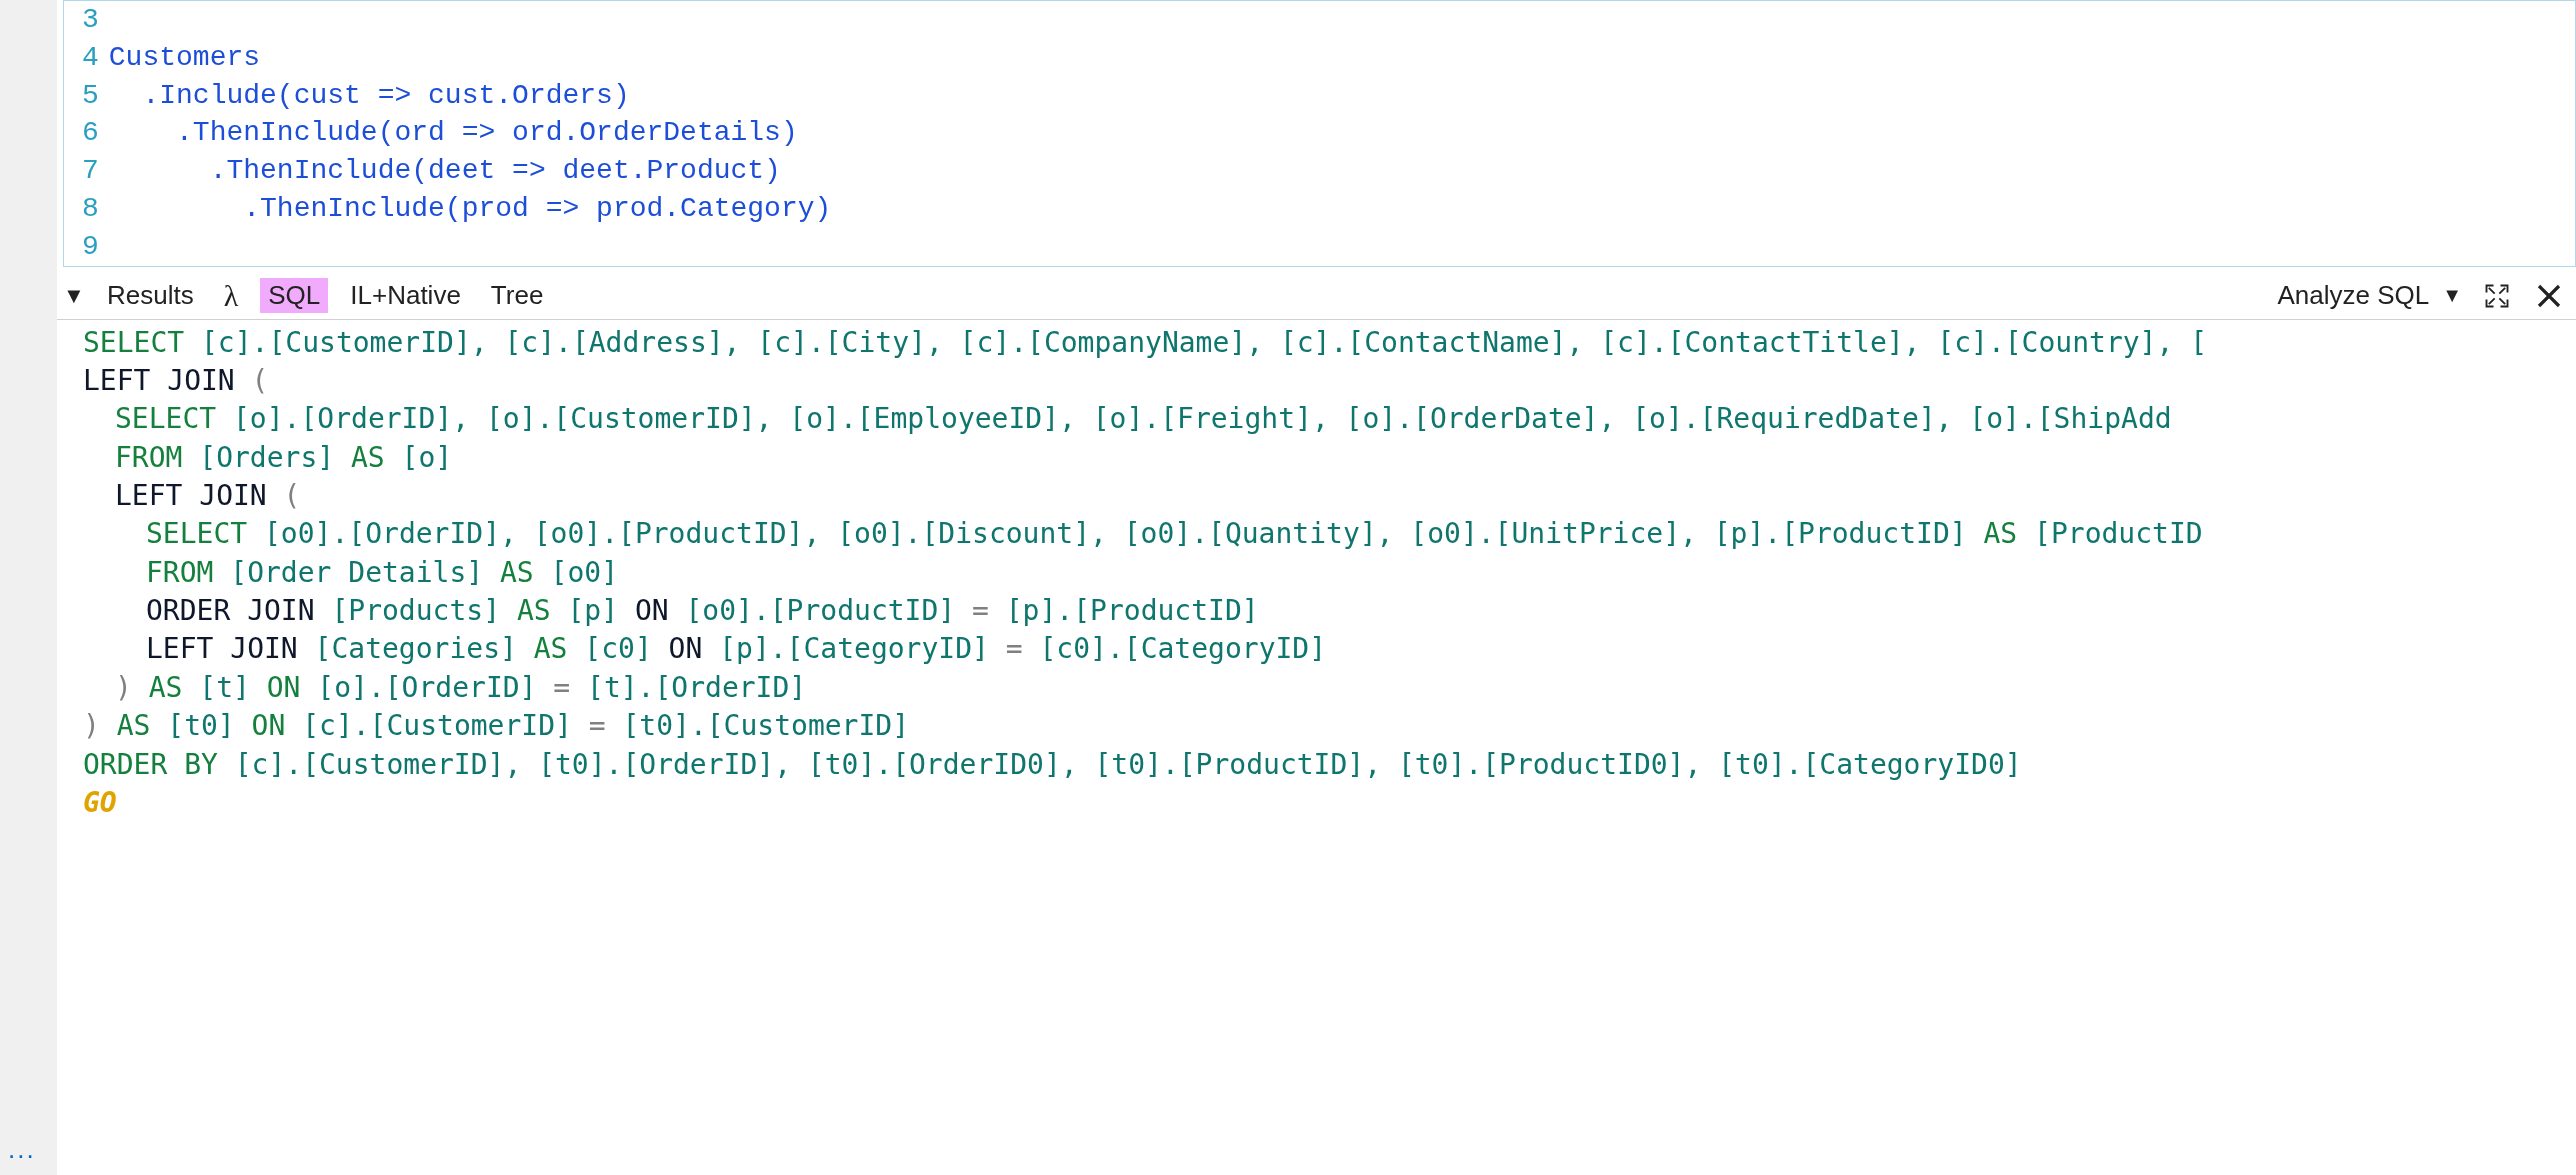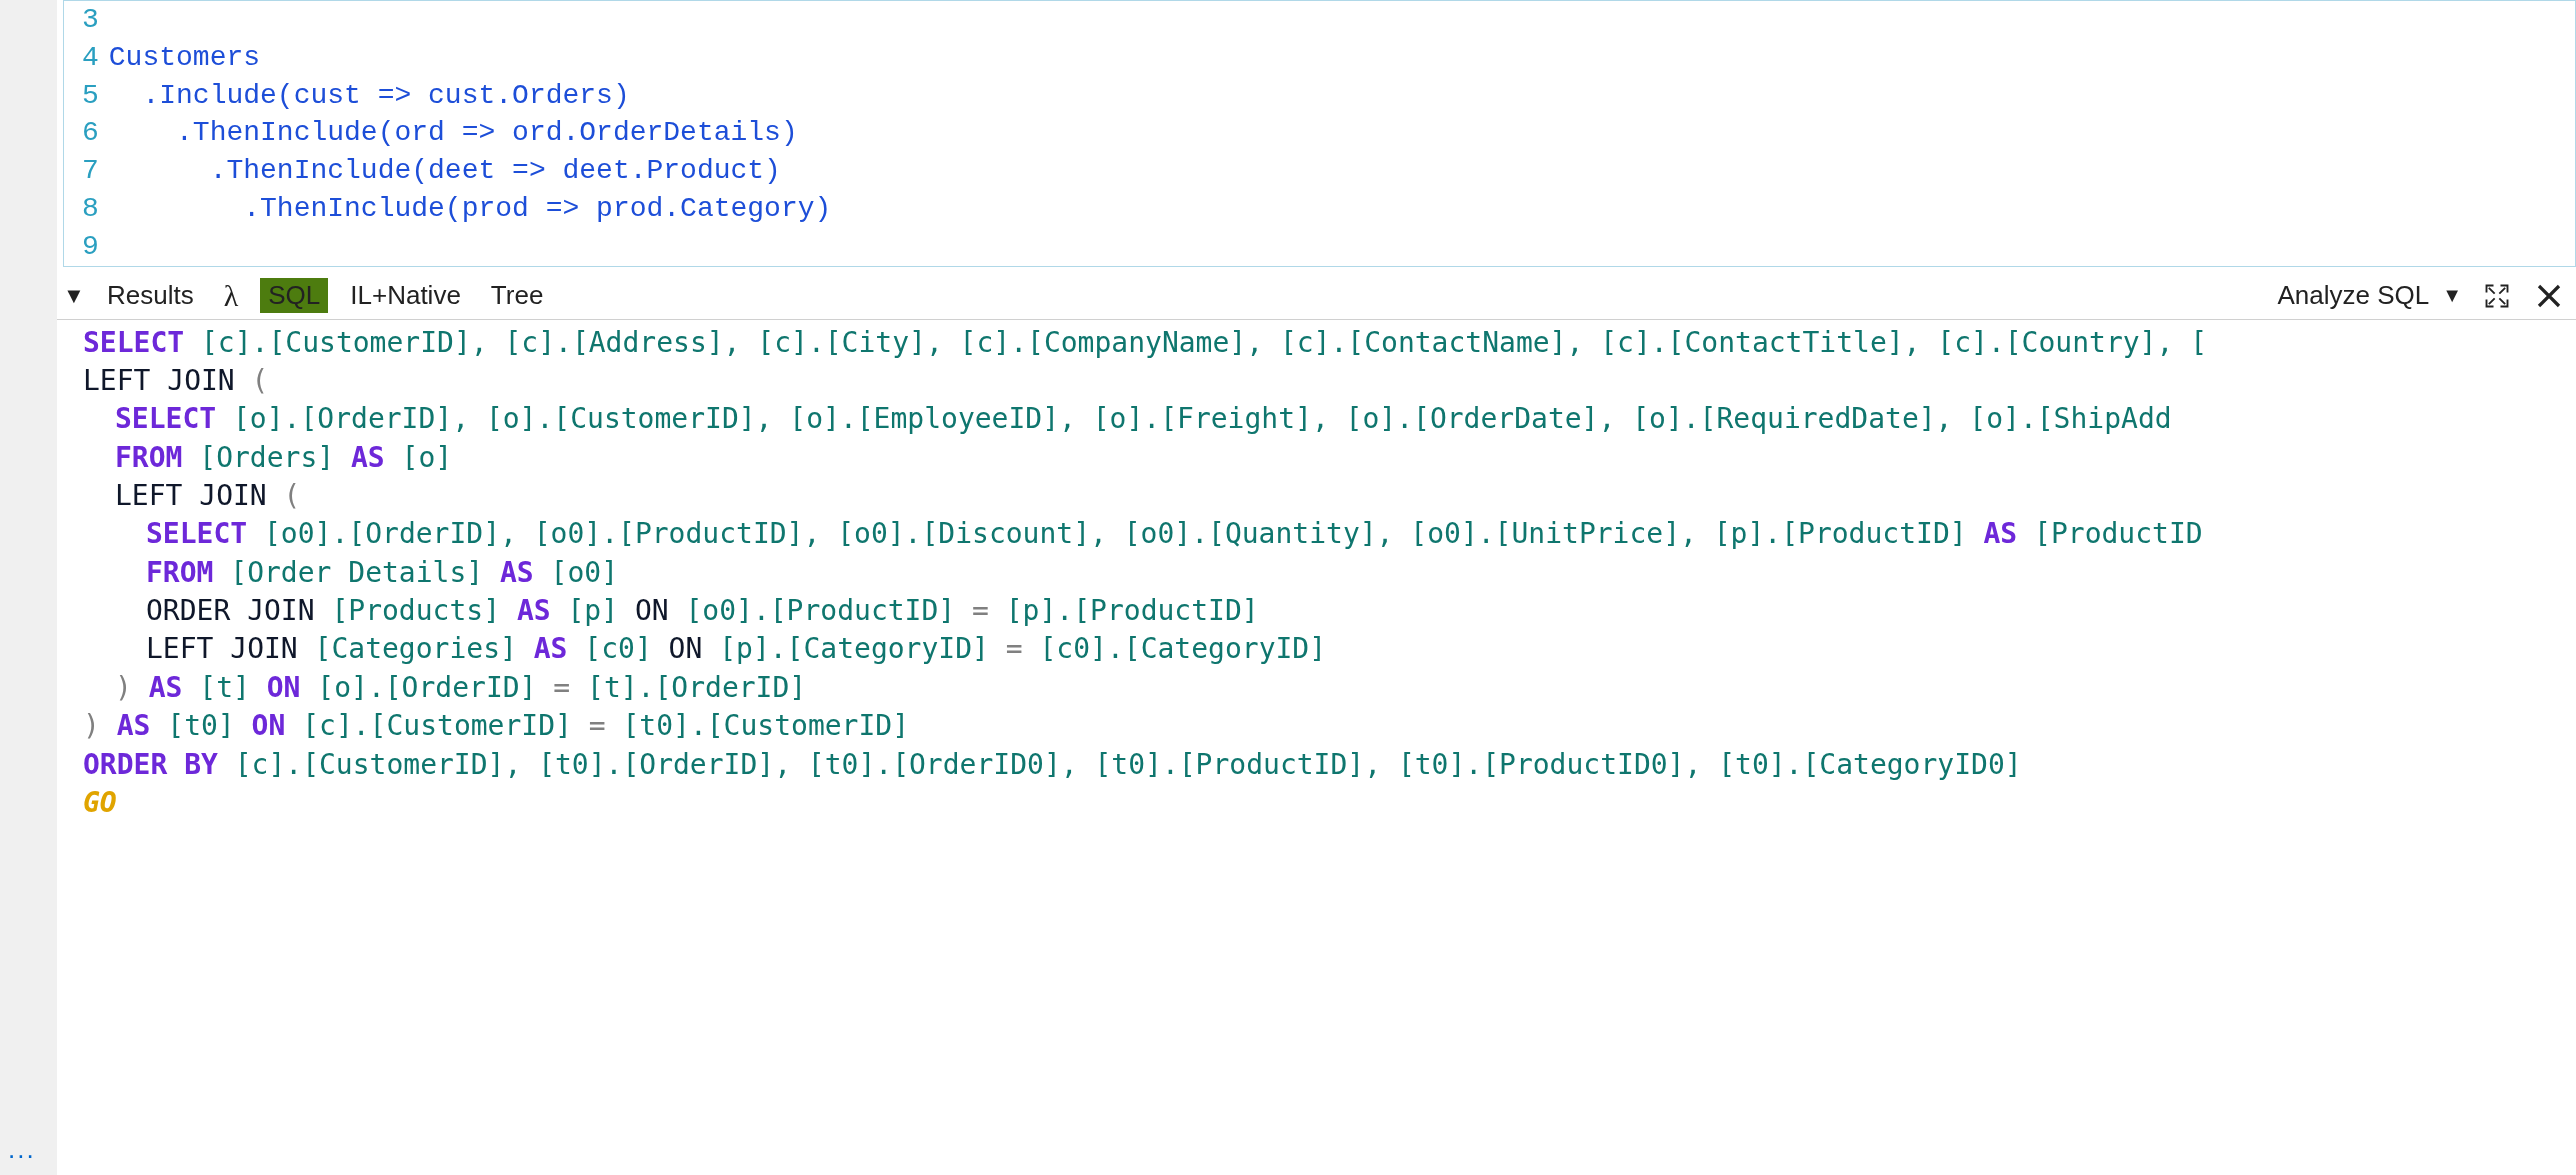--- a/index.html
+++ b/index.html
@@ -73,21 +73,21 @@
     font-size: 22px;
     width: 22px;
     text-align: center;
   }
   .tab-item {
     padding: 2px 8px;
     cursor: pointer;
   }
   .tab-item.lambda { font-family: "Segoe UI", serif; font-size: 30px; }
   .tab-item.active {
-    background: #4d7c0f;
+    background: #f0abfc;
   }
   .tabbar-spacer { flex: 1; }
   .tabbar-right {
     display: flex;
     align-items: center;
     gap: 18px;
   }
   .analyze {
     display: flex;
     align-items: center;
@@ -111,21 +111,21 @@
     padding: 4px 0 0 26px;
     font-family: "Segoe UI", Consolas, monospace;
     font-size: 28px;
     line-height: 1.37;
     white-space: nowrap;
     overflow: hidden;
   }
   .sql-line { }
   .pad1 { padding-left: 32px; }
   .pad2 { padding-left: 63px; }
-  .kw-blue { color: #6d28d9; font-weight: bold; }
+  .kw-blue { color: #15803d; }
   .kw-gray { color: #0f172a; }
   .ident   { color: #0f766e; }
   .pun     { color: #808080; }
   .go      { color: #e0a400; font-style: italic; font-weight: 600; }
 </style>
 </head>
 <body>
 
 <div class="outer">
   <div class="left-gutter">

